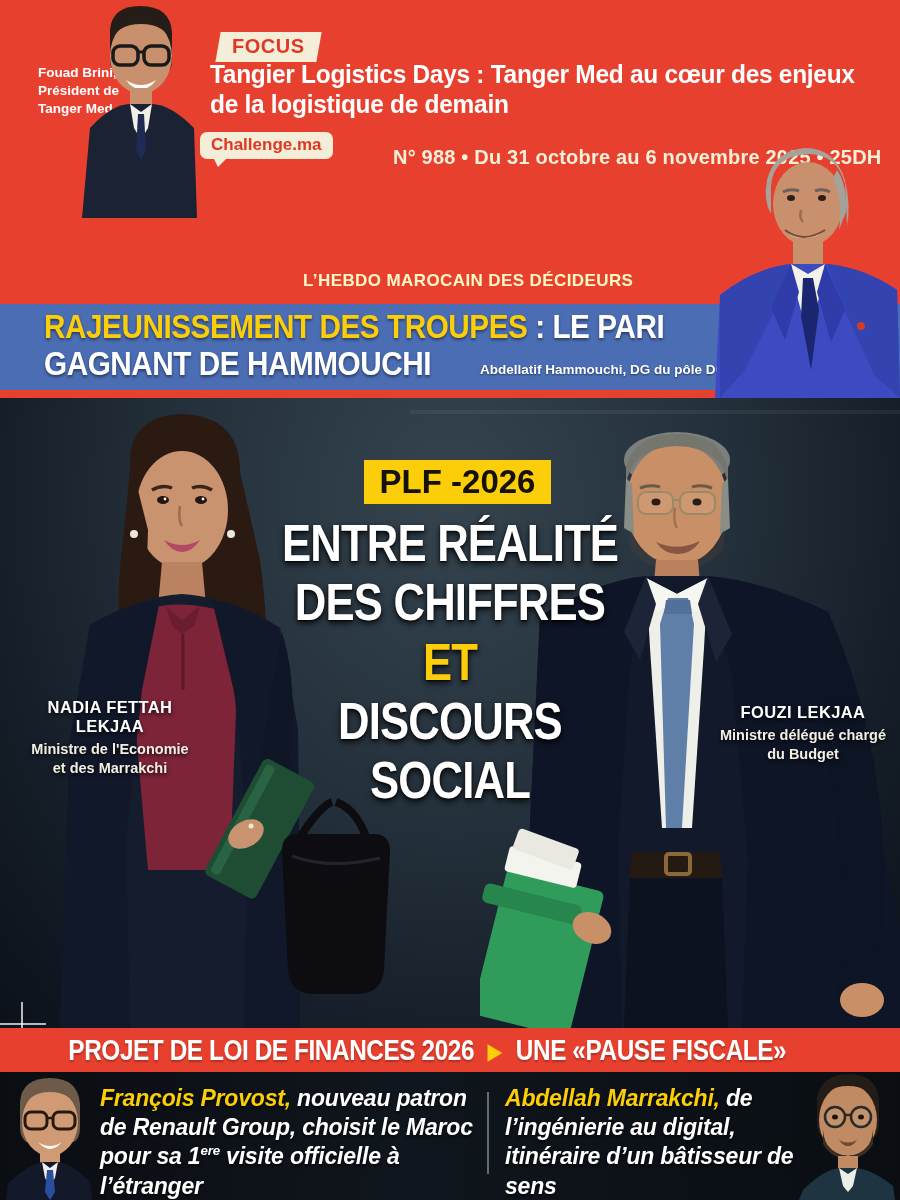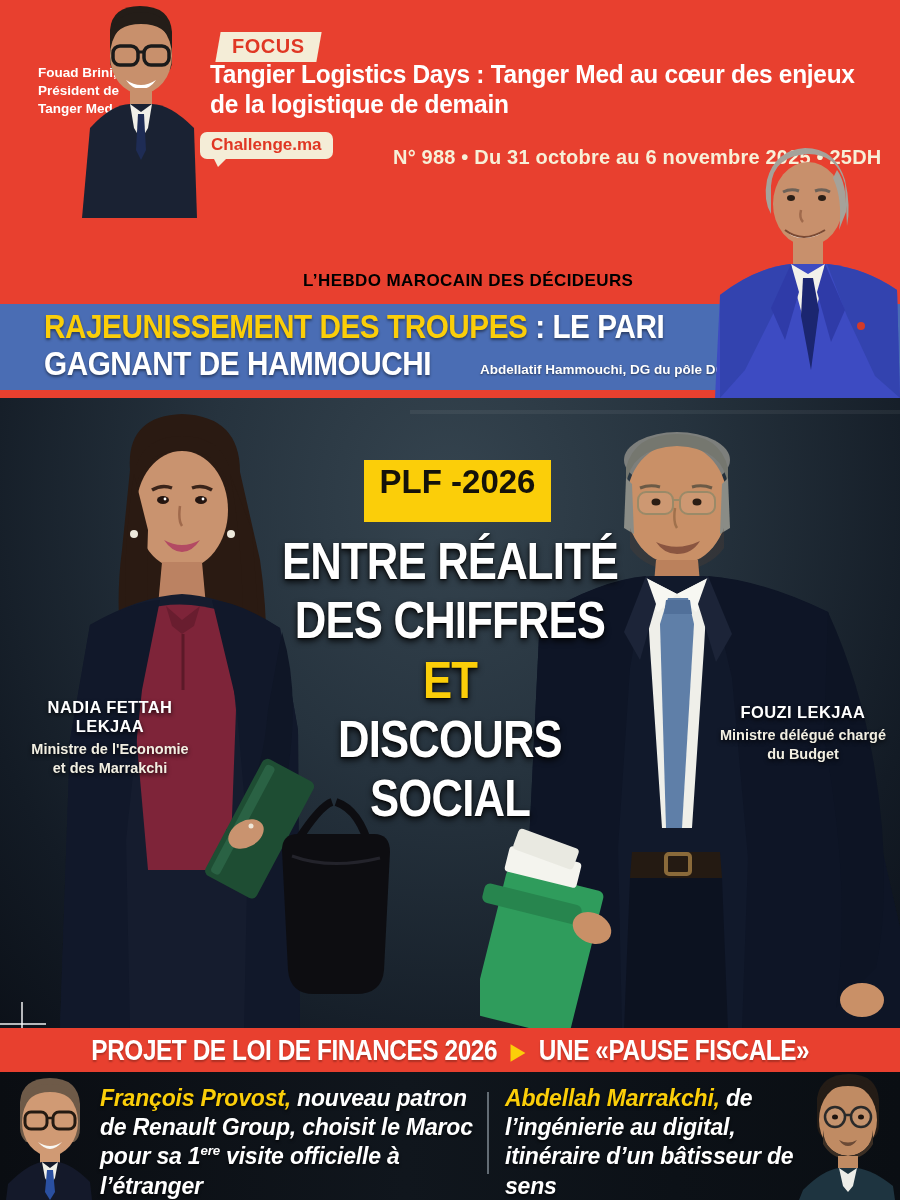--- a/index.html
+++ b/index.html
@@ -38,21 +38,21 @@
   }
   .issue-line {
     position:absolute; left:393px; top:146px; color:#F7F0D8; font-size:20px;
     font-weight:600; letter-spacing:.2px; white-space:nowrap; z-index:4;
   }
   .logo {
     position:absolute; left:22px; top:148px; color:#F7F0D8; font-size:142px;
     font-weight:800; letter-spacing:-7px; line-height:1; z-index:2; white-space:nowrap;
   }
   .tagline {
-    position:absolute; left:303px; top:271px; color:#000000; font-size:17px;
+    position:absolute; left:303px; top:271px; color:#fef9c3; font-size:17px;
     font-weight:800; letter-spacing:.4px; z-index:4; white-space:nowrap;
   }
   
   .blue-banner { position:absolute; left:0; top:304px; width:900px; height:86px; background:#4A6DB4; z-index:1; }
   .bb-line { position:absolute; left:44px; white-space:nowrap; font-weight:900; font-size:33px;
     letter-spacing:-.5px; transform:scaleX(.9); transform-origin:left top;
     text-shadow:0 2px 3px rgba(0,0,0,.45); }
   .bb-line1 { top:4px; } .bb-line2 { top:41px; color:#FFFFFF; }
   .bb-yellow { color:#FBCE09; } .bb-white { color:#FFFFFF; }
   .bb-caption { position:absolute; left:480px; top:58px; color:#FFFFFF; font-size:13.5px;
@@ -61,41 +61,41 @@
   
   .main-photo {
     position:absolute; left:0; top:398px; width:900px; height:632px; z-index:2;
     background:radial-gradient(ellipse at 50% 16%, #35444f 0%, #26333e 38%, #131b25 78%, #0c1119 100%);
   }
   .stage-line { position:absolute; left:410px; top:12px; width:490px; height:4px;
     background:rgba(255,255,255,.06); }
   .title-col { position:absolute; left:250px; top:62px; width:400px; text-align:center; z-index:5; }
   .kicker {
     display:inline-block; background:#FBCE09; color:#14120A; font-size:33px; font-weight:900;
-    padding:3px 16px 21px; letter-spacing:0; margin-bottom:10px; white-space:nowrap;margin-left:15px;
+    padding:3px 16px 3px; letter-spacing:0; margin-bottom:10px; white-space:nowrap;margin-left:15px;
   }
   .title-line {
     color:#FFFFFF; font-size:52px; font-weight:900; line-height:1.14; letter-spacing:-1px;
     white-space:nowrap; transform:scaleX(.84); transform-origin:center top;
     text-shadow:0 3px 7px rgba(0,0,0,.85), 0 1px 2px rgba(0,0,0,.9);
   }
   .title-line.yellow { color:#FBCE09; }
   .person-caption { position:absolute; text-align:center; z-index:5;
     text-shadow:0 2px 4px rgba(0,0,0,.8); }
   .pc-left { left:15px; top:300px; width:190px; }
   .pc-right { left:703px; top:305px; width:200px; }
   .pc-name { color:#FFFFFF; font-size:16.5px; font-weight:800; letter-spacing:.4px; }
   .pc-role { color:#F2EFE2; font-size:14.5px; font-weight:700; line-height:1.32;
     white-space:pre-line; margin-top:4px; }
   .crosshair-h { position:absolute; left:0; top:625px; width:46px; height:2px; background:rgba(255,255,255,.7); }
   .crosshair-v { position:absolute; left:21px; top:604px; width:2px; height:44px; background:rgba(255,255,255,.7); }
   
   .red-strip {
     position:absolute; left:0; top:1028px; width:900px; height:44px; background:#E8402F; z-index:10;
-    display:flex; align-items:center; justify-content:center;
+    display:flex; align-items:center; 
   }
   .rs-inner { display:flex; align-items:center; gap:16px; white-space:nowrap;
     transform:scaleX(.84); }
   .rs-text { color:#FFFFFF; font-size:29px; font-weight:900; letter-spacing:-.5px;
     text-shadow:0 2px 2px rgba(0,0,0,.25); }
   .rs-arrow { color:#FBCE09; font-size:23px; line-height:1; padding-top:2px; }
   
   .bottom-strip {
     position:absolute; left:0; top:1072px; width:900px; height:128px; z-index:11;
     background:linear-gradient(90deg, #0a0d12 0%, #10161d 45%, #0c1117 75%, #0a0e13 100%);

